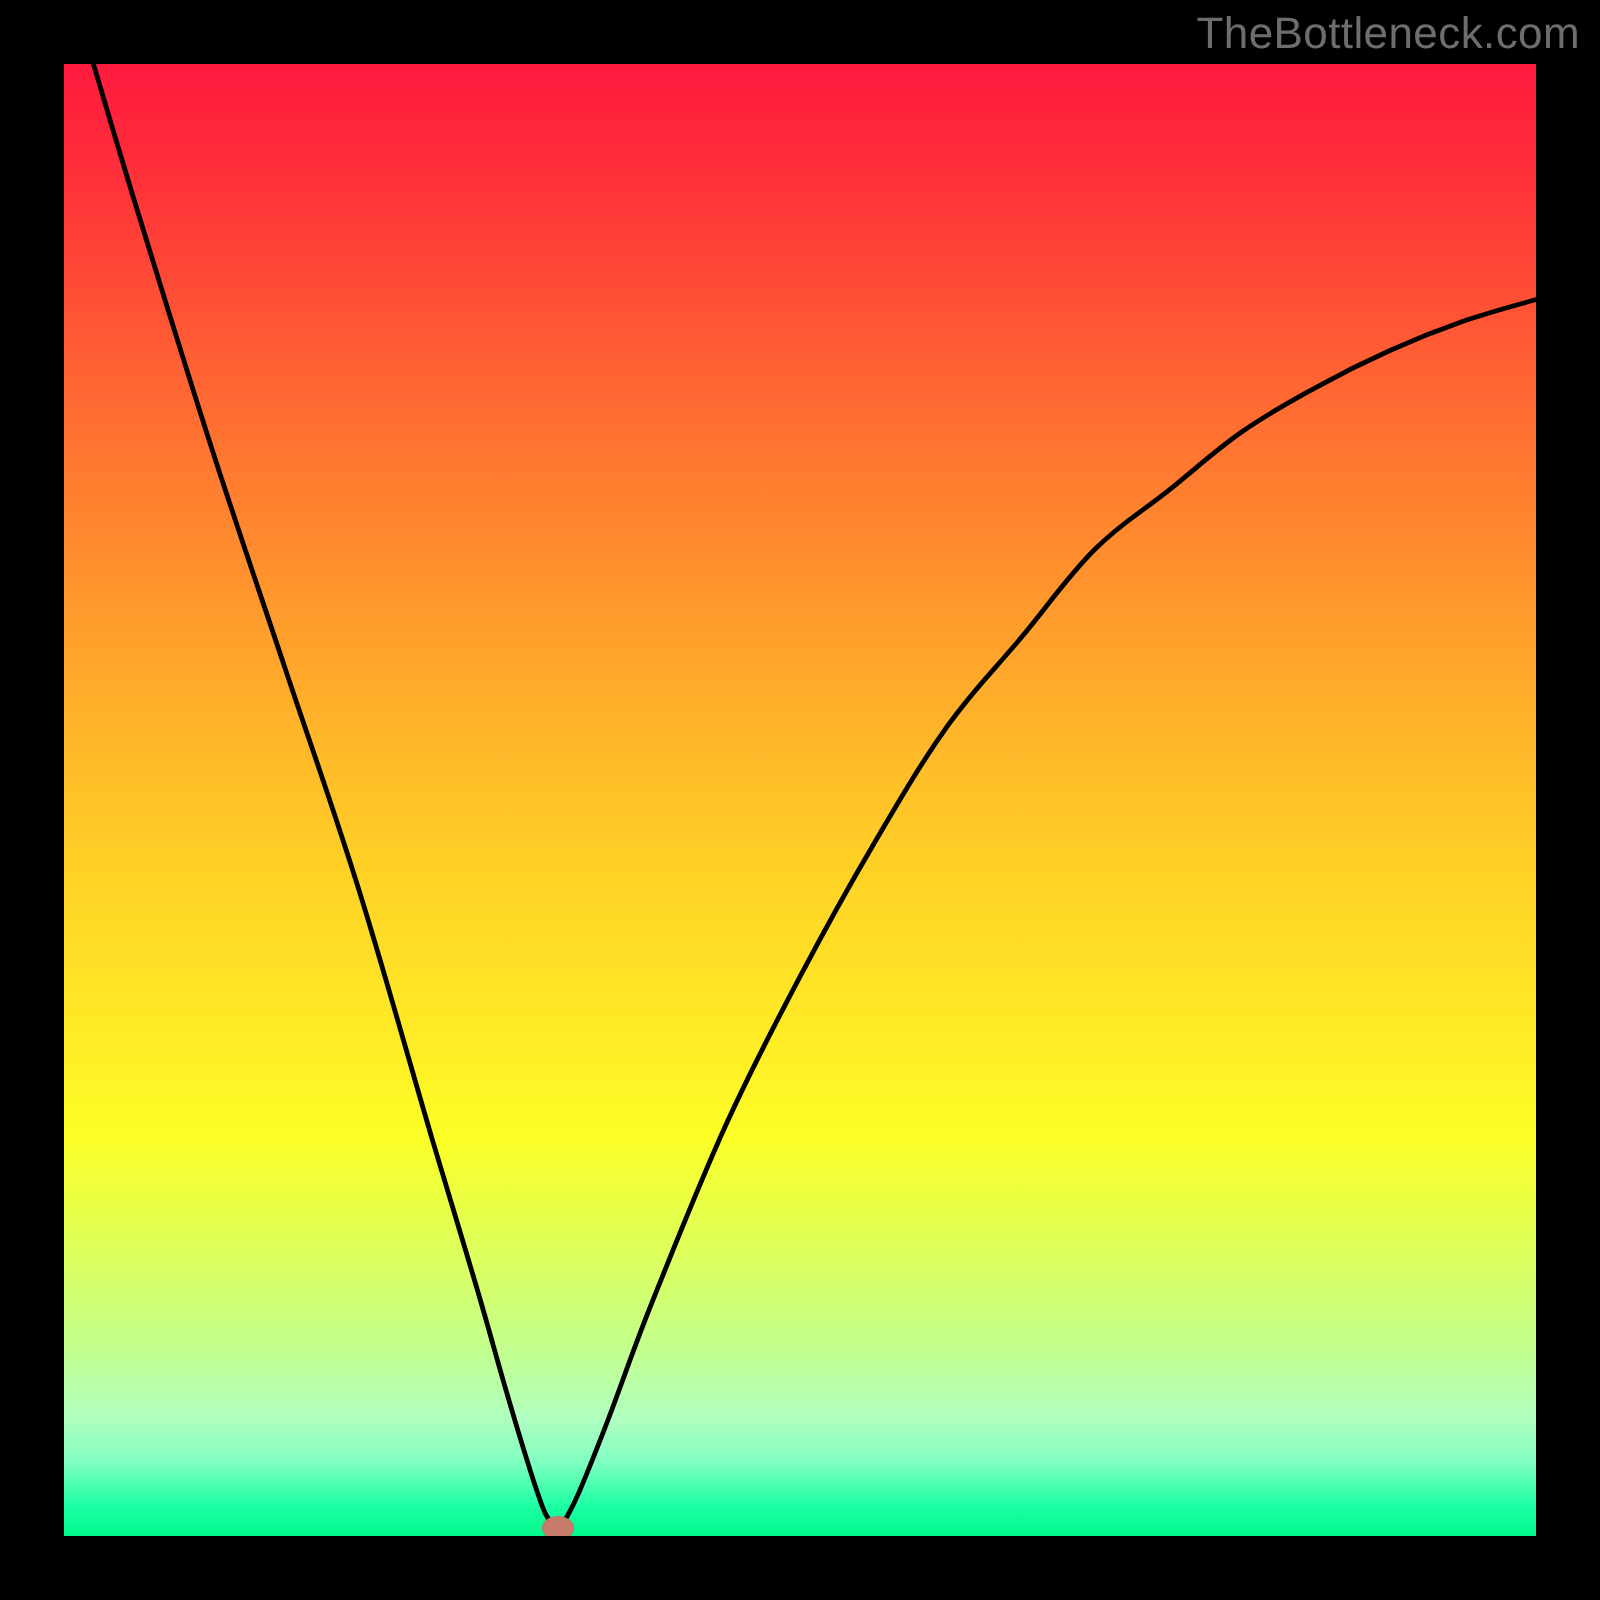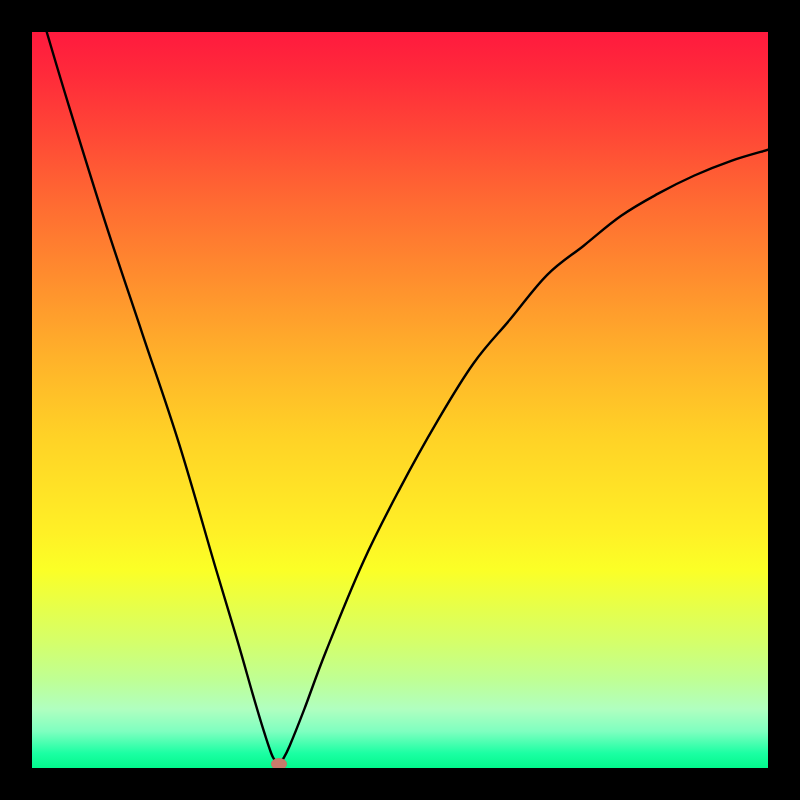--- a/index.html
+++ b/index.html
@@ -78,20 +78,21 @@
     stroke: #000;
     stroke-width: 2.4;
     stroke-linejoin: round;
     stroke-linecap: round;
   }
 </style>
 </head>
 <body>
 
 <div class="frame">
+  <div class="watermark">TheBottleneck.com</div>
 
   <div class="plot-area">
     <div class="gradient-bg"></div>
 
     <svg class="curve svg-layer" viewBox="0 0 736 736" preserveAspectRatio="none" width="736" height="736">
       <path id="left-branch-path" d="M 14.72 0.00 C 18.69 13.25, 26.20 39.16, 36.80 73.60 C 47.40 108.04, 60.35 150.29, 73.60 191.36 C 86.85 232.43, 97.15 262.02, 110.40 301.76 C 123.65 341.50, 133.95 369.77, 147.20 412.16 C 160.45 454.55, 173.40 501.51, 184.00 537.28 C 194.60 573.05, 199.46 588.36, 206.08 610.88 C 212.70 633.40, 216.16 646.50, 220.80 662.40 C 225.44 678.30, 228.53 688.60, 231.84 699.20 C 235.15 709.80, 237.21 715.98, 239.20 721.28 C 241.19 726.58, 241.56 725.99, 242.88 728.64 C 244.20 731.29, 245.90 734.68, 246.56 736.00"></path>
       <path id="right-branch-path" d="M 246.56 736.00 C 247.22 734.68, 248.25 732.61, 250.24 728.64 C 252.23 724.67, 253.63 723.19, 257.60 713.92 C 261.57 704.65, 265.70 694.34, 272.32 677.12 C 278.94 659.90, 283.80 644.74, 294.40 618.24 C 305.00 591.74, 317.95 559.07, 331.20 529.92 C 344.45 500.77, 354.75 481.49, 368.00 456.32 C 381.25 431.15, 391.55 412.60, 404.80 390.08 C 418.05 367.56, 428.35 349.75, 441.60 331.20 C 454.85 312.65, 465.15 302.94, 478.40 287.04 C 491.65 271.14, 501.95 256.13, 515.20 242.88 C 528.45 229.63, 538.75 224.04, 552.00 213.44 C 565.25 202.84, 575.55 193.27, 588.80 184.00 C 602.05 174.73, 612.35 169.21, 625.60 161.92 C 638.85 154.63, 649.15 149.48, 662.40 143.52 C 675.65 137.56, 685.95 133.44, 699.20 128.80 C 712.45 124.16, 729.38 119.75, 736.00 117.76"></path>
     </svg>
 
     <div id="optimal-marker" class="marker" style="left: 246.56px; top: 732.32px; background: rgb(199, 123, 107);"></div>

